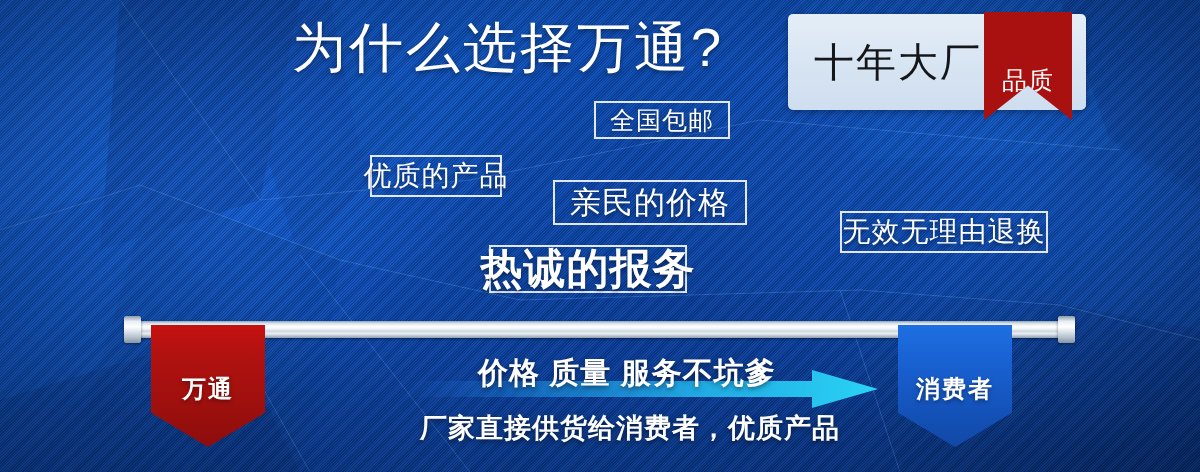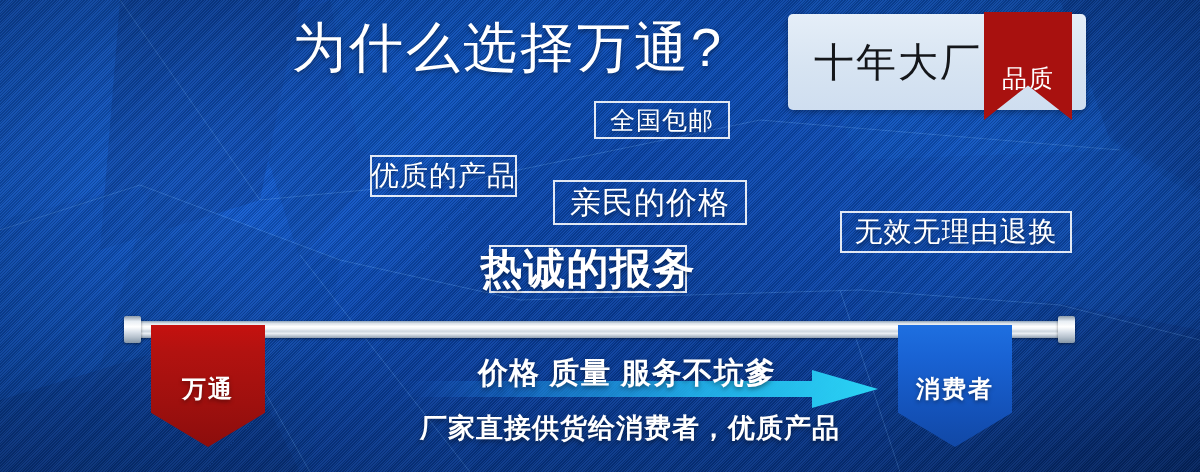--- a/index.html
+++ b/index.html
@@ -67,21 +67,20 @@
   
   .badge {
     position: absolute;
     left: 788px;
     top: 14px;
     width: 298px;
     height: 96px;
     background: linear-gradient(180deg, #e5eef8 0%, #d7e4f2 55%, #cfdef0 100%);
     border-radius: 5px;
     box-shadow: 0 2px 6px rgba(0,0,0,0.33);
-    font-family: Liberation Mono, monospace;
   }
   .badge-label {
     position: absolute;
     left: 26px;
     top: 50%;
     transform: translateY(-50%);
     font-size: 40px;
     font-weight: 400;
     color: #14161a;
     letter-spacing: 2px;
@@ -118,24 +117,24 @@
     border: 2px solid rgba(255,255,255,0.88);
     color: #ffffff;
     display: flex;
     align-items: center;
     justify-content: center;
     white-space: nowrap;
     text-shadow: 0 2px 4px rgba(0,0,0,0.45);
     box-sizing: border-box;
   }
   .tag-t1 { left: 594px; top: 101px; width: 136px; height: 38px; font-size: 25px; letter-spacing: 1px; }
-  .tag-t2 { left: 370px; top: 155px; width: 147px; height: 42px; font-size: 28px; letter-spacing: 1px; }
+  .tag-t2 { left: 370px; top: 155px; width: 132px; height: 42px; font-size: 28px; letter-spacing: 1px; }
   .tag-t3 { left: 553px; top: 180px; width: 194px; height: 45px; font-size: 31px; letter-spacing: 1px; }
   .tag-t4 { left: 288px; top: 224px; width: 136px; height: 38px; font-size: 25px; letter-spacing: 1px; }
-  .tag-t5 { left: 840px; top: 211px; width: 232px; height: 42px; font-size: 28px; letter-spacing: 1px; }
+  .tag-t5 { left: 840px; top: 211px; width: 208px; height: 42px; font-size: 28px; letter-spacing: 1px; }
   .tag-t6 {
     left: 489px; top: 245px; width: 198px; height: 48px;
     font-size: 42px; font-weight: bold; letter-spacing: 1px;
   }
 
   
   .rod {
     position: absolute;
     left: 133px;
     top: 321px;

